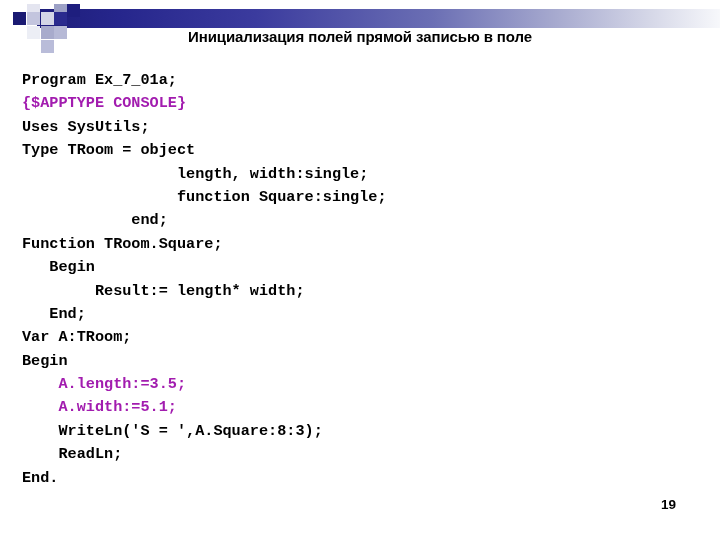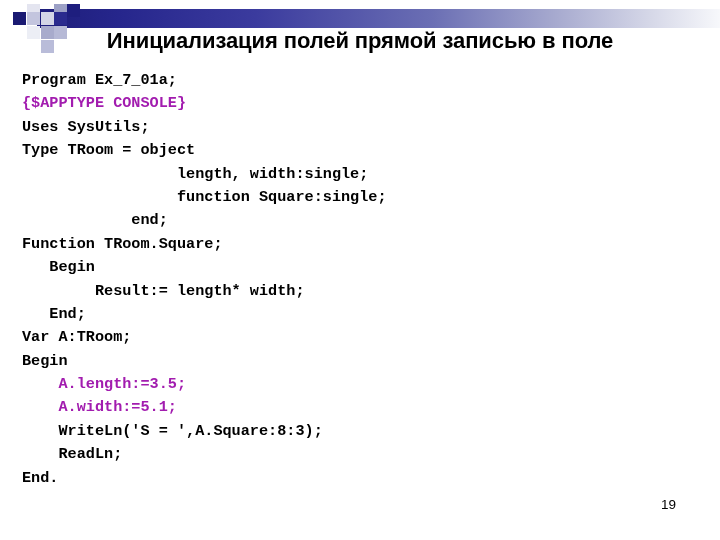--- a/index.html
+++ b/index.html
@@ -68,21 +68,21 @@
   .sq-navy-c { left: 67px;  top: 4px;  width: 13px; height: 13px; background: #1e1e7e; }
 
   
   .title {
     position: absolute;
     left: 0;
     top: 28px;
     width: 720px;
     text-align: center;
     font-family: "Liberation Sans", sans-serif;
-    font-size: 22px;
+    font-size: 15px;
     font-weight: bold;
     color: #000000;
     letter-spacing: -0.1px;
     white-space: nowrap;
   }
 
   
   .code {
     position: absolute;
     left: 22px;
@@ -103,21 +103,21 @@
     color: #a21caf;
   }
 
   
   .page-num {
     position: absolute;
     right: 44px;
     bottom: 28px;
     font-family: "Liberation Sans", sans-serif;
     font-size: 13.5px;
-    font-weight: normal;
+    font-weight: bold;
     color: #000000;
   }
 </style>
 </head>
 <body>
 
 <div class="slide">
 
   <div class="header-deco">
     <div class="header-bar"></div>

